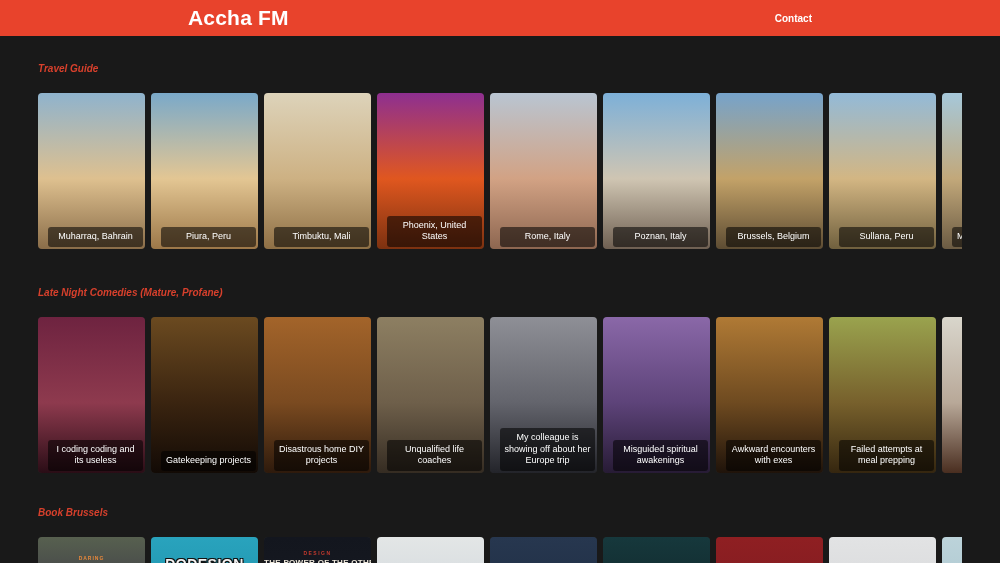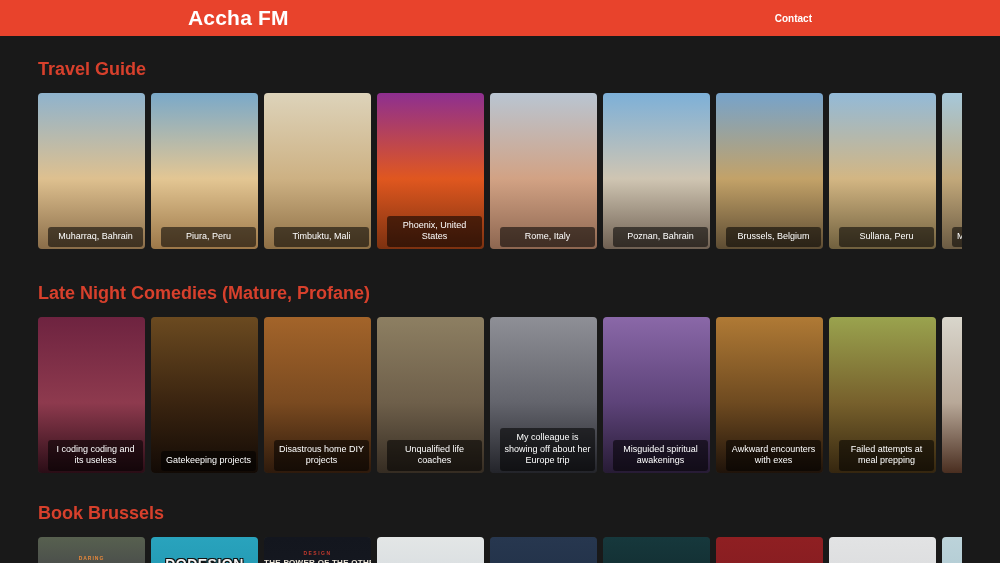--- a/index.html
+++ b/index.html
@@ -28,23 +28,24 @@
   .contact-link {
     color: #ffffff;
     font-size: 10px;
     font-weight: bold;
     text-decoration: none;
     cursor: pointer;
   }
   main { margin: 0 38px; }
   h2.section-title {
     color: var(--accent, #d7402c);
-    font-size: 18px;
+    font-size: 10px;
     font-weight: bold;
     line-height: 16px;
+    font-style: italic;
   }
   .st-1 { margin: 25px 0 16px; }
   .st-2 { margin: 36px 0 16px; }
   .st-3 { margin: 32px 0 16px; }
   .row {
     display: flex;
     gap: 6px;
     overflow: hidden;
   }
   .card {
@@ -138,21 +139,21 @@
         <div class="card">
           <div class="art" style="background: linear-gradient(rgb(142, 47, 144) 0%, rgb(224, 87, 31) 55%, rgb(124, 49, 16) 100%);"></div>
           <div class="caption">Phoenix, United States</div>
         </div>
         <div class="card">
           <div class="art" style="background: linear-gradient(rgb(185, 197, 210) 0%, rgb(210, 162, 132) 55%, rgb(141, 102, 80) 100%);"></div>
           <div class="caption">Rome, Italy</div>
         </div>
         <div class="card">
           <div class="art" style="background: linear-gradient(rgb(125, 176, 216) 0%, rgb(207, 197, 178) 55%, rgb(111, 96, 82) 100%);"></div>
-          <div class="caption">Poznan, Bahrain</div>
+          <div class="caption">Poznan, Italy</div>
         </div>
         <div class="card">
           <div class="art" style="background: linear-gradient(rgb(118, 163, 203) 0%, rgb(195, 162, 104) 55%, rgb(93, 76, 51) 100%);"></div>
           <div class="caption">Brussels, Belgium</div>
         </div>
         <div class="card">
           <div class="art" style="background: linear-gradient(rgb(147, 186, 216) 0%, rgb(211, 182, 131) 55%, rgb(112, 96, 62) 100%);"></div>
           <div class="caption">Sullana, Peru</div>
         </div>
         <div class="card">

